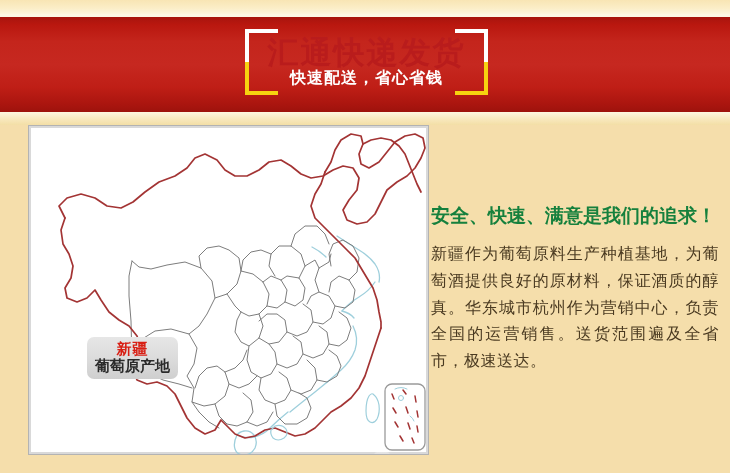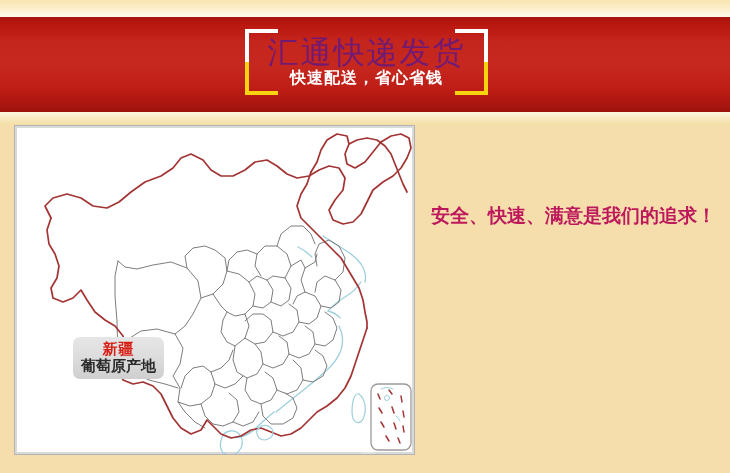--- a/index.html
+++ b/index.html
@@ -84,22 +84,22 @@
     position: absolute;
     left: 245px; top: 29px;
     width: 243px; height: 66px;
     display: flex;
     flex-direction: column;
     align-items: center;
     justify-content: center;
   }
   .banner-title {
     font-size: 31px;
-    font-weight: normal;
-    color: #701a75;
+    font-weight: bold;
+    color: #b91c1c;
     letter-spacing: 2px;
     line-height: 1.05;
     white-space: nowrap;
   }
   .banner-subtitle {
     font-size: 16px;
     font-weight: bold;
     color: #ffffff;
     letter-spacing: 1px;
     line-height: 1.1;
@@ -110,21 +110,21 @@
   .body-bg {
     position: absolute;
     left: 0; top: 125px;
     width: 730px; height: 348px;
     background: #f5deab;
   }
 
   
   .map-panel {
     position: absolute;
-    left: 14px; top: 125px;
+    left: 28px; top: 125px;
     width: 401px; height: 330px;
     background: #ffffff;
     border: 1px solid #b3b3b3;
     box-sizing: border-box;
     box-shadow: 0 0 0 2px #d9d9d9 inset;
     overflow: hidden;
   }
   .map-panel svg { display: block; }
 
   .map-label {
@@ -157,21 +157,21 @@
 
   
   .copy-block {
     position: absolute;
     left: 431px; top: 205px;
     width: 288px;
   }
   .copy-heading {
     font-size: 19px;
     font-weight: bold;
-    color: #be185d;
+    color: #15803d;
     letter-spacing: 0px;
     line-height: 1.2;
     white-space: nowrap;
   }
   .copy-body {
     margin-top: 13px;
     font-size: 16px;
     color: #4a3a21;
     line-height: 1.68;
     letter-spacing: 0.5px;
@@ -325,15 +325,16 @@
     </div>
 
     <div class="map-label label-hangzhou">
       
       
     </div>
   </div>
 
   <div class="copy-block">
     <div class="copy-heading">安全、快速、满意是我们的追求！</div>
+    <div class="copy-body">新疆作为葡萄原料生产种植基地，为葡萄酒提供良好的原材料，保证酒质的醇真。华东城市杭州作为营销中心，负责全国的运营销售。送货范围遍及全省市，极速送达。</div>
   </div>
 
 </div>
 
 </body></html>

